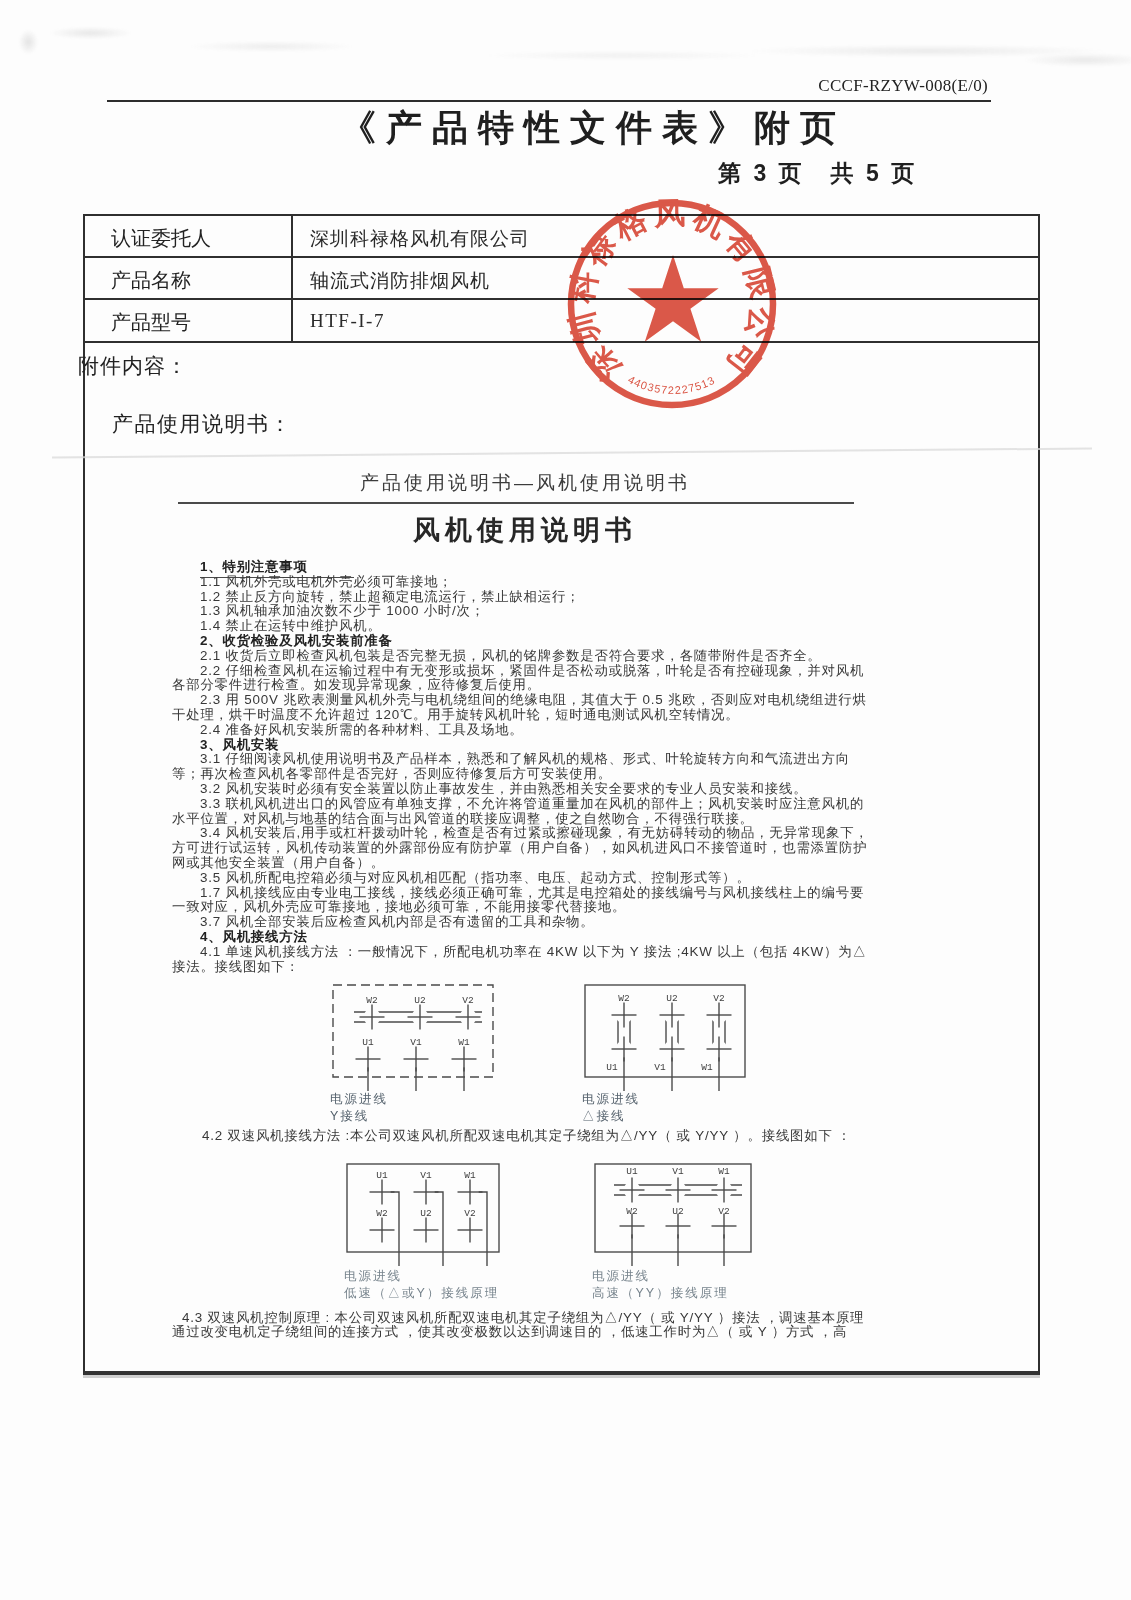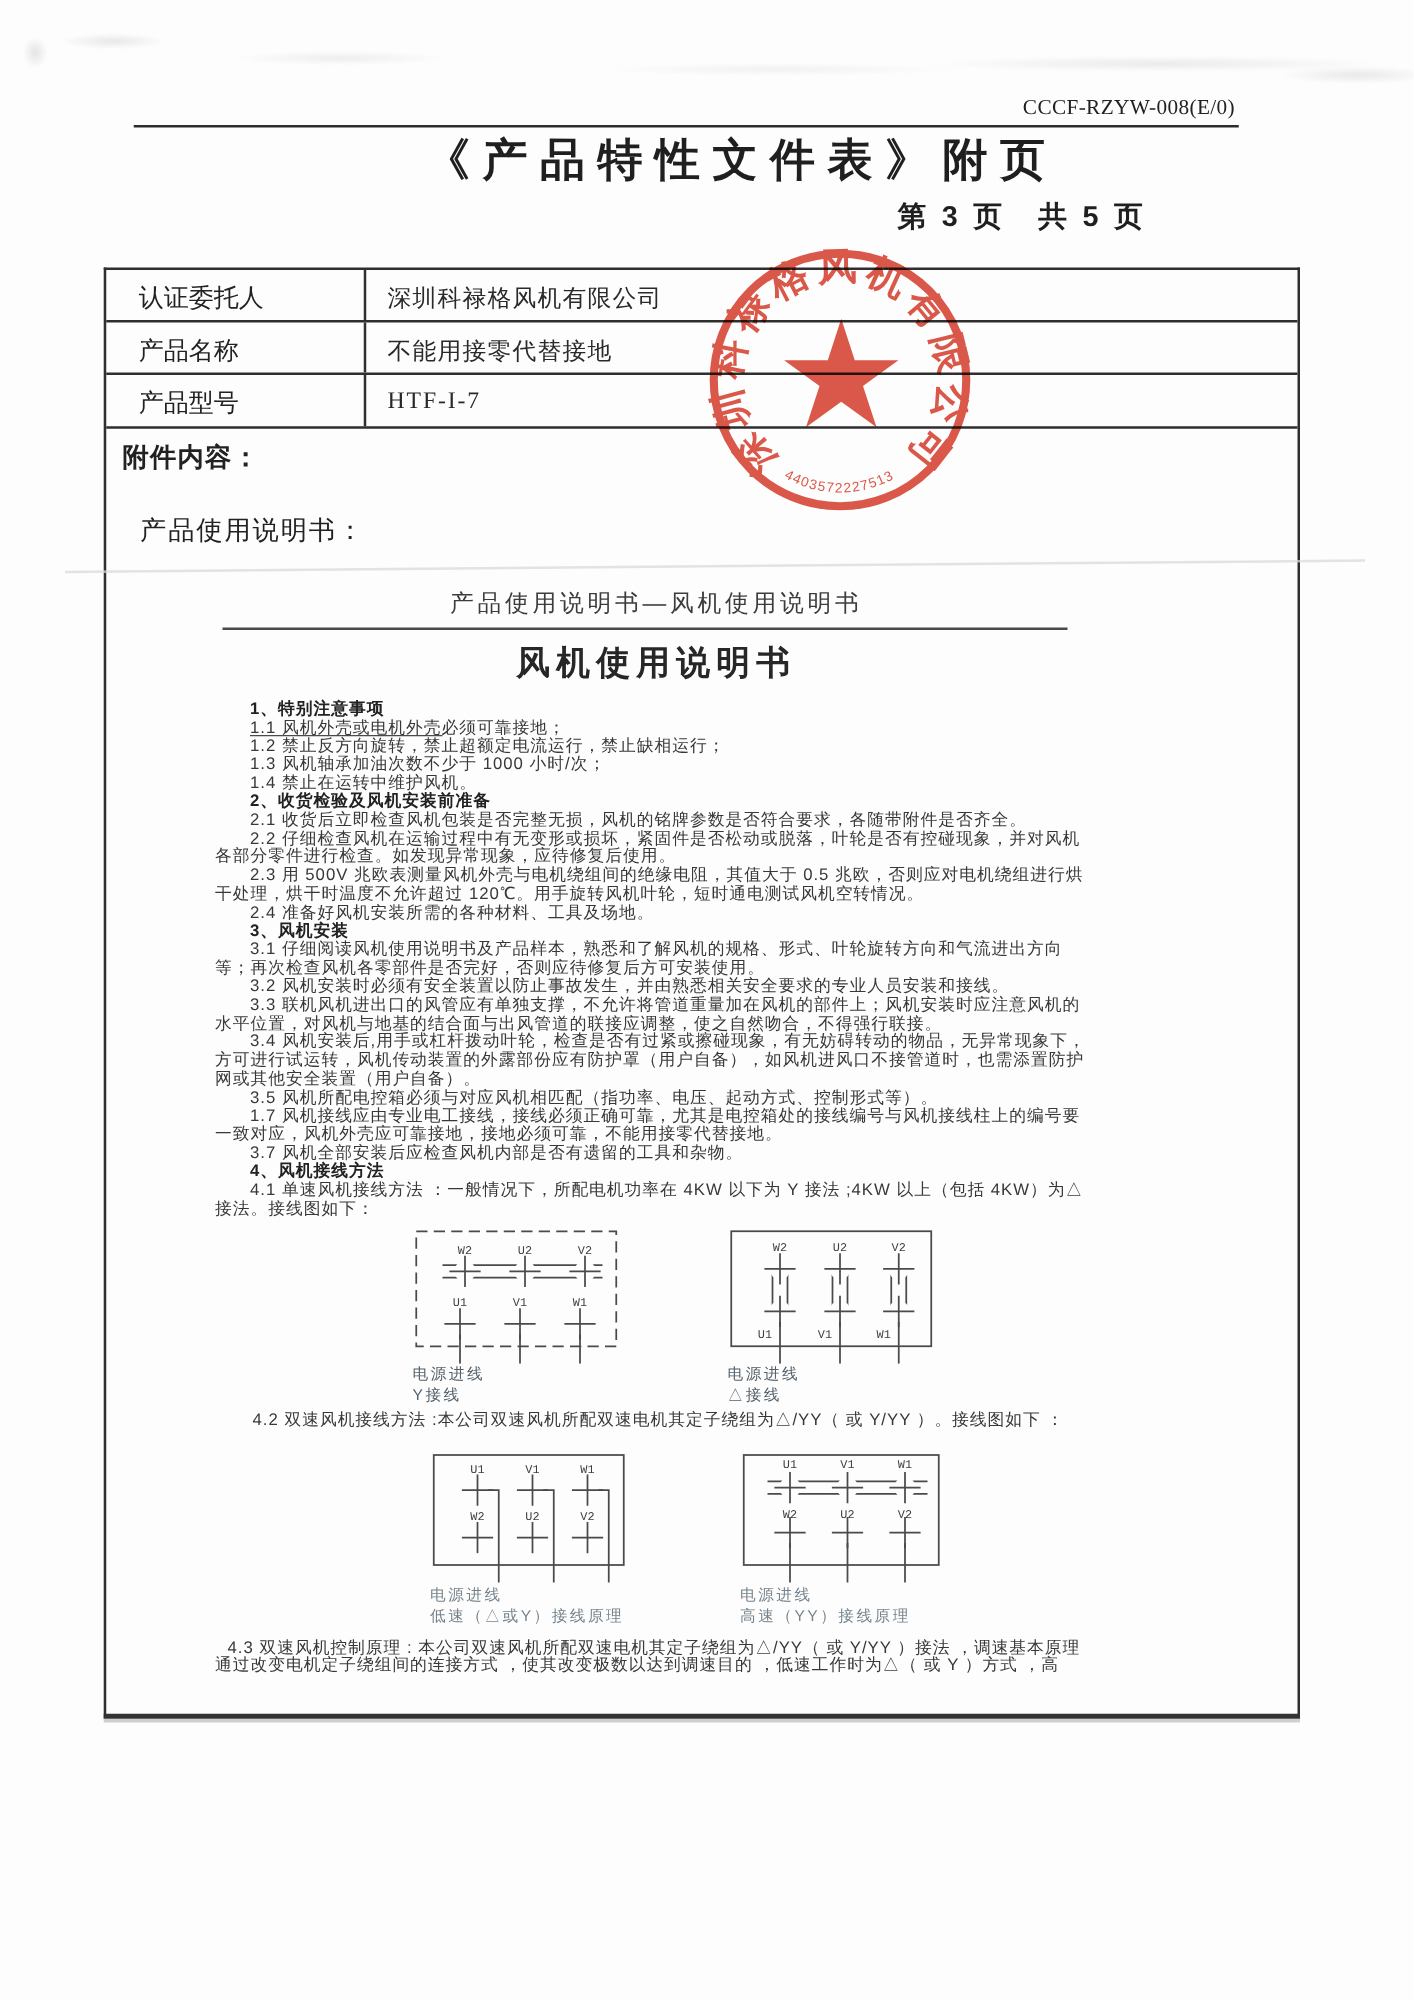--- a/index.html
+++ b/index.html
@@ -24,34 +24,34 @@
       color:#1f1f1f;letter-spacing:3px;}
   .page-info .gap{display:inline-block;width:26px;}
   
   .info-table{position:absolute;left:83px;top:214px;width:953px;height:1155px;
       border:2px solid #2f2f2f;border-bottom:4px solid #333;box-shadow:0 3px 0 rgba(120,120,120,.35);}
   .trow{display:flex;border-bottom:2px solid #2f2f2f;}
   .trow .lbl{width:180px;border-right:2px solid #2f2f2f;padding:9px 0 0 26px;font-size:20px;color:#222;}
   .trow .val{flex:1;padding:10px 0 0 17px;font-size:19px;color:#2a2a2a;letter-spacing:1px;}
   .trow.r1{height:40px;} .trow.r2{height:40px;} .trow.r3{height:41px;}
   .val.model{font-family:"Liberation Serif",serif;font-size:19px;letter-spacing:1.5px;}
-  .attach-label{position:absolute;left:98px;top:352px;font-size:21px;color:#222;letter-spacing:1px;font-weight:bold;}
+  .attach-label{position:absolute;left:78px;top:352px;font-size:21px;color:#222;letter-spacing:1px;}
   .attach-item{position:absolute;left:112px;top:410px;font-size:21px;color:#222;letter-spacing:1.5px;}
   .scan-edge{position:absolute;left:52px;top:452px;width:1040px;height:2px;background:#dadada;
       transform:rotate(-0.5deg);opacity:.75;}
   
   .manual{position:absolute;left:172px;top:470px;width:706px;color:#333;}
   .manual-subtitle{text-align:center;font-size:19px;letter-spacing:3px;color:#3c3c3c;}
   .subtitle-rule{margin-top:6px;height:2px;background:#4a4a4a;width:676px;margin-left:6px;}
   .manual-title{text-align:center;font-size:27px;font-weight:bold;letter-spacing:5px;
       color:#272727;margin-top:8px;}
   .manual-body{margin-top:12px;font-size:13.4px;line-height:14.8px;letter-spacing:.8px;color:#383838;}
   .manual-body p{margin:0;}
   .m-h{font-weight:bold;color:#222;text-indent:28px;}
-  .m-h span.u{border-bottom:1.5px solid #4a4a4a;padding-right:46px;padding-bottom:14px;}
+  .m-h span.u{border-bottom:1.5px solid #4a4a4a;padding-right:46px;padding-bottom:3px;}
   .m-p{text-indent:28px;}
   .d-row{display:flex;margin-top:5px;}
   .d-row.row1{padding-left:158px;gap:82px;}
   .d-row.row2{padding-left:172px;gap:78px;}
   .d-block{width:170px;text-align:left;}
   .d-block svg{display:block;}
   .cap{font-size:12.5px;letter-spacing:2px;color:#54616c;line-height:17px;}
   .row2 .cap{color:#76838c;}
   .para42{margin-top:4px;text-indent:30px;}
   .para43{margin-top:9px;text-indent:10px;}
@@ -78,21 +78,21 @@
 
   <div class="page-info"><span>第 3 页</span><span class="gap"></span><span>共 5 页</span></div>
 
   <div class="info-table">
     <div class="trow r1">
       <div class="lbl">认证委托人</div>
       <div class="val">深圳科禄格风机有限公司</div>
     </div>
     <div class="trow r2">
       <div class="lbl">产品名称</div>
-      <div class="val">不能用接零代替接地</div>
+      <div class="val">轴流式消防排烟风机</div>
     </div>
     <div class="trow r3">
       <div class="lbl">产品型号</div>
       <div class="val model">HTF-I-7</div>
     </div>
   </div>
 
   <div class="attach-label">附件内容：</div>
   <div class="attach-item">产品使用说明书：</div>
 

